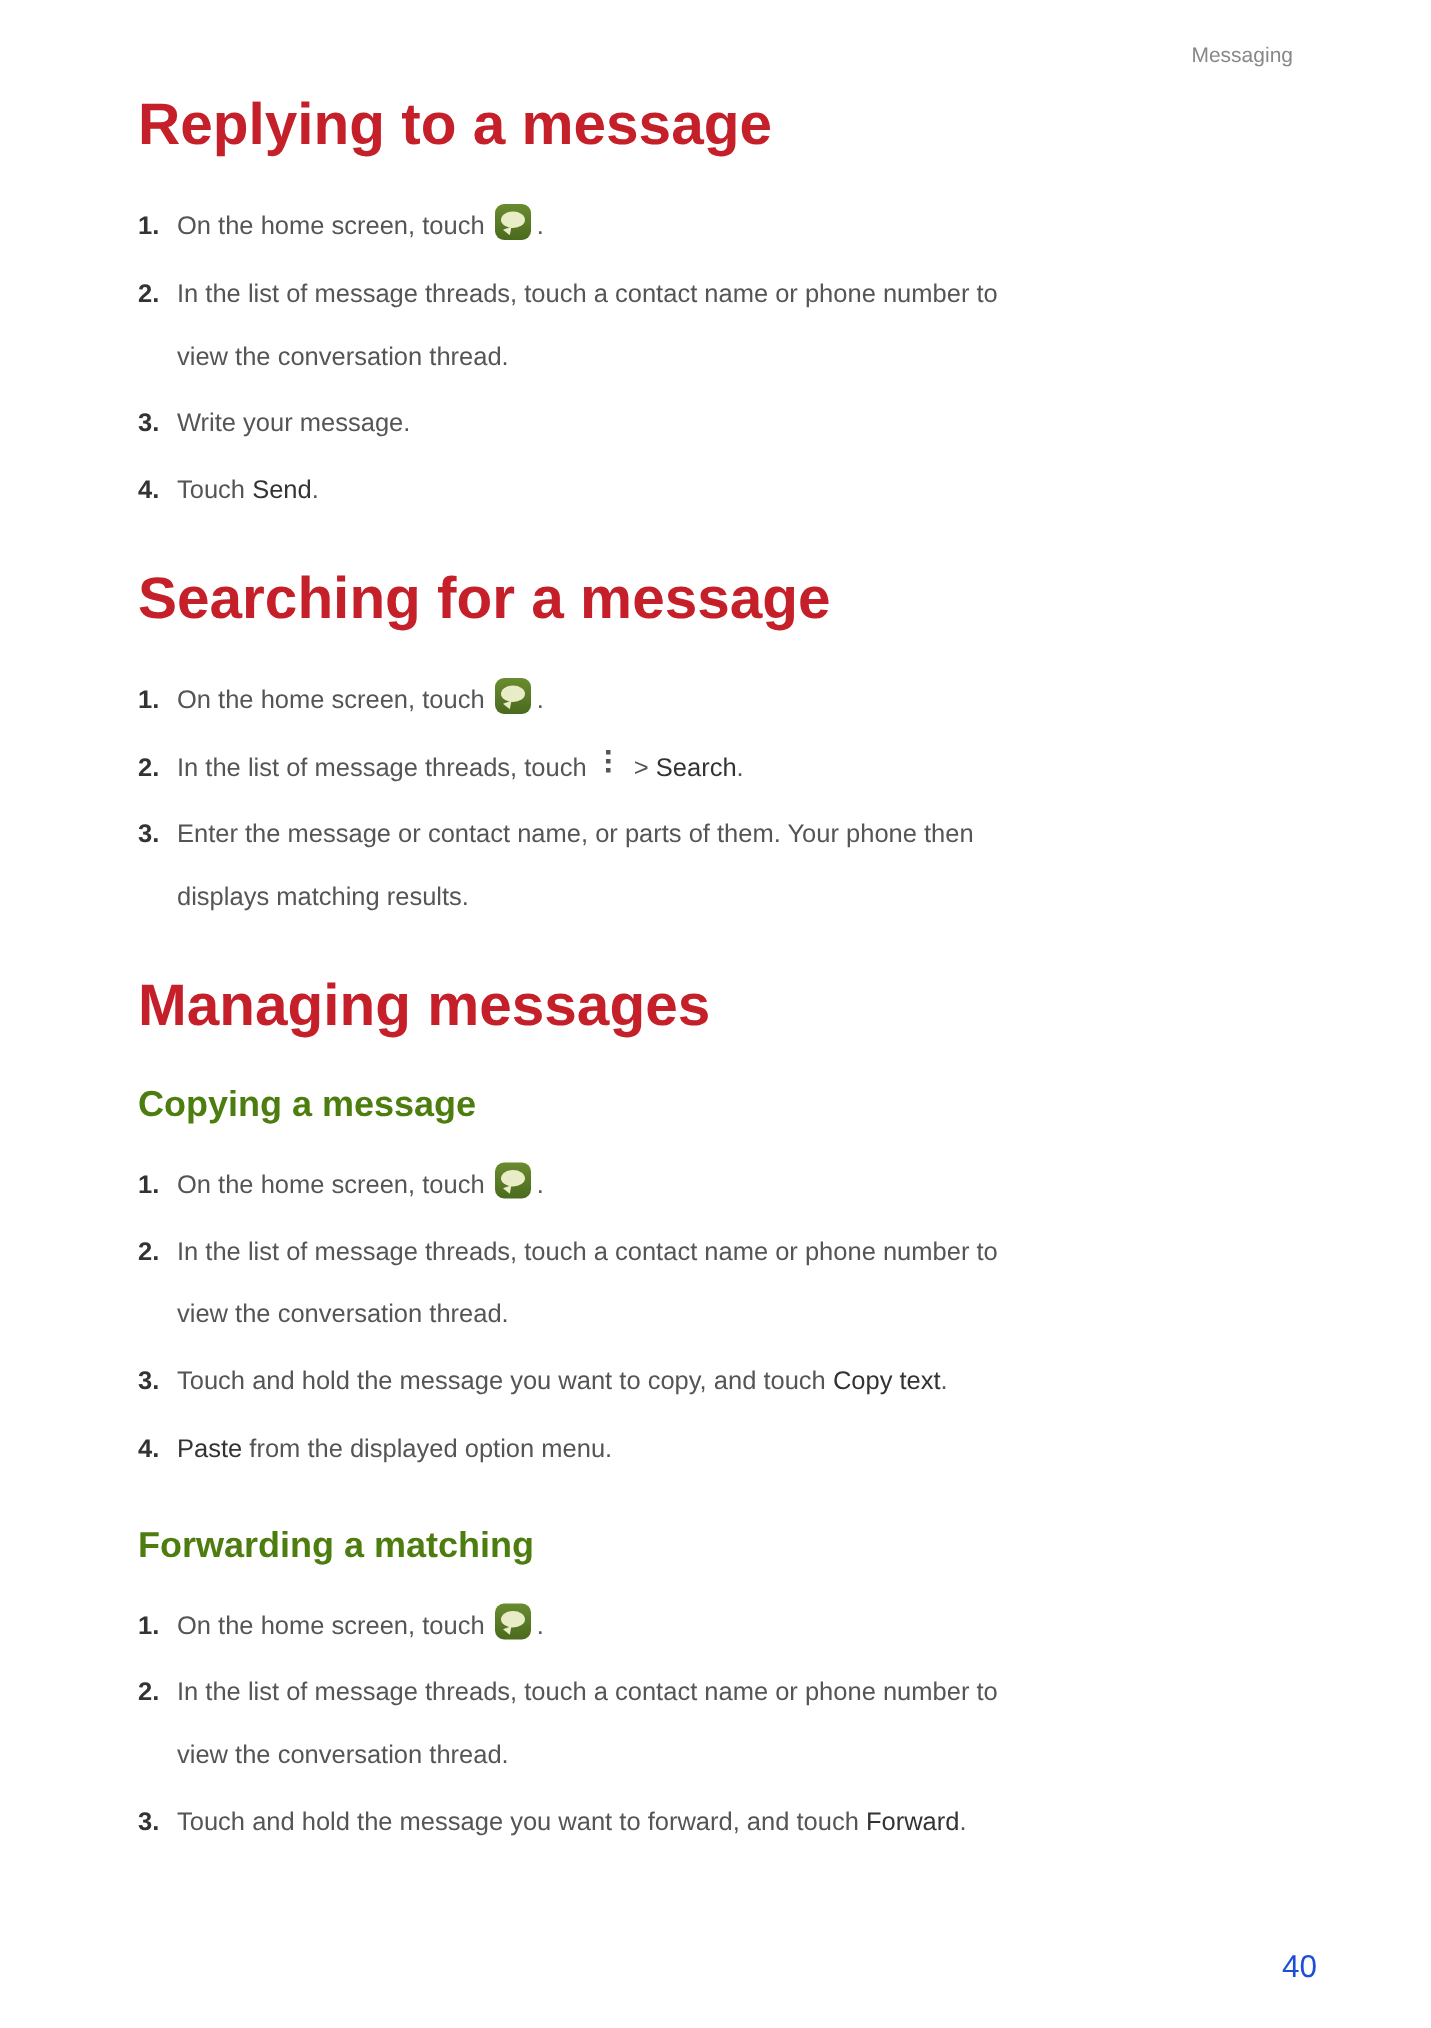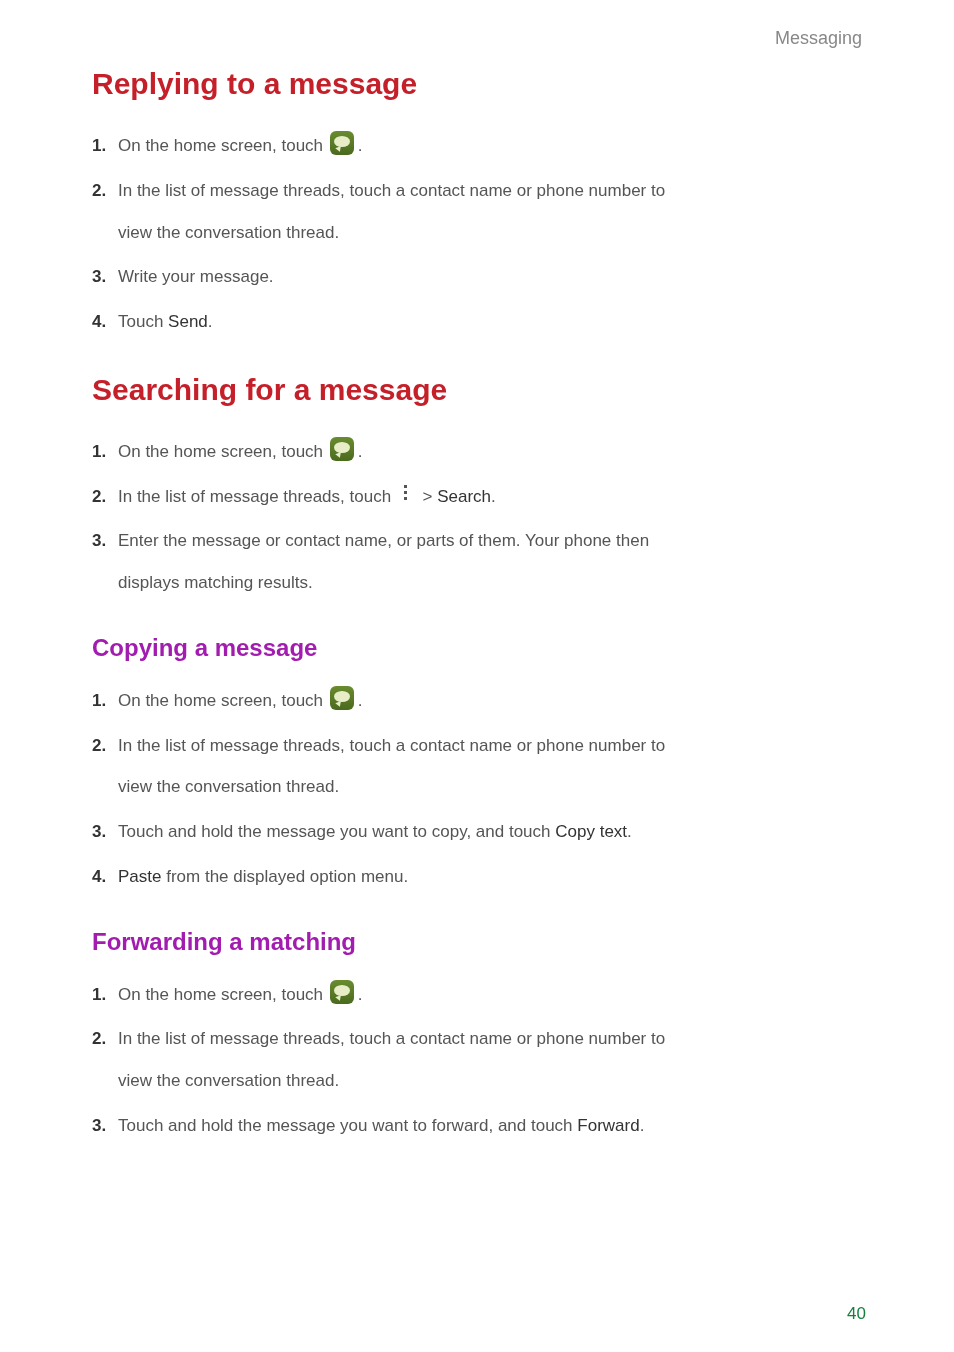--- a/index.html
+++ b/index.html
@@ -7,34 +7,34 @@
       width: 954px;
       height: 1352px;
       background: #ffffff;
       font-family: Arial, "Helvetica Neue", Helvetica, sans-serif;
       color: #555555;
       position: relative;
       padding: 28px 92px 40px 92px;
     }
     .page-header {
       text-align: right;
-      font-size: 18px;
+      font-size: 14px;
       color: #888888;
       margin-bottom: 18px;
       padding-right: 0;
     }
     h1.section-title {
       color: #c52029;
-      font-size: 30px;
+      font-size: 39px;
       font-weight: bold;
       margin-bottom: 30px;
       margin-top: 6px;
     }
     h2.subsection-title {
-      color: #a21caf;
+      color: #4d7c0f;
       font-size: 24px;
       font-weight: bold;
       margin-top: 24px;
       margin-bottom: 24px;
     }
     ol.steps {
       list-style: none;
       counter-reset: step;
       margin-bottom: 36px;
       padding-left: 0;
@@ -100,23 +100,23 @@
       content: "";
       position: absolute;
       left: 3px; top: 0;
       width: 3.5px; height: 3.5px;
       background: #555555;
       box-shadow: 0 6px 0 #555555, 0 12px 0 #555555;
     }
     .page-number {
       position: absolute;
       bottom: 28px;
-      right: 88px;
-      font-size: 17px;
-      color: #15803d;
+      right: 76px;
+      font-size: 21px;
+      color: #1d4ed8;
     }
     .section-block { margin-bottom: 20px; }
   </style>
 </head>
 <body>
 
 <div class="page-header">Messaging</div>
 
 <div class="section-block">
   <h1 class="section-title">Replying to a message</h1>
@@ -147,20 +147,21 @@
       <span>In the list of message threads, touch </span><span class="dots-icon"></span><span> &gt; </span><span class="bold">Search</span><span>.</span>
     </li>
     <li>
       <span>Enter the message or contact name, or parts of them. Your phone then</span>
       <span class="cont">displays matching results.</span>
     </li>
   </ol>
 </div>
 
 <div class="section-block">
+  <h1 class="section-title">Managing messages</h1>
 
   <h2 class="subsection-title">Copying  a  message</h2>
   <ol class="steps">
     <li>
       <span>On the home screen, touch </span><span class="msg-icon"></span><span>.</span>
     </li>
     <li>
       <span>In the list of message threads, touch a contact name or phone number to</span>
       <span class="cont">view the conversation thread.</span>
     </li>

